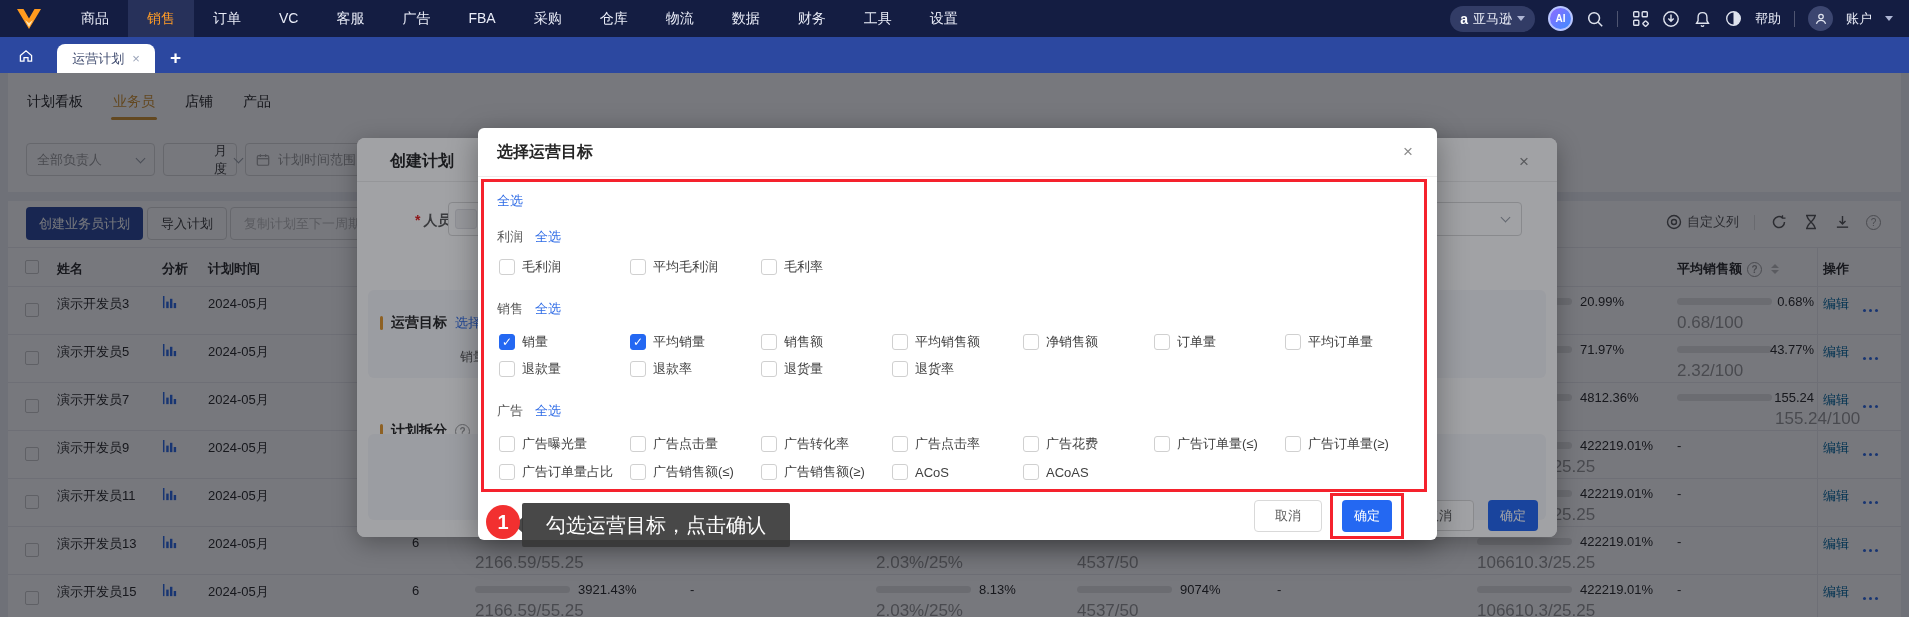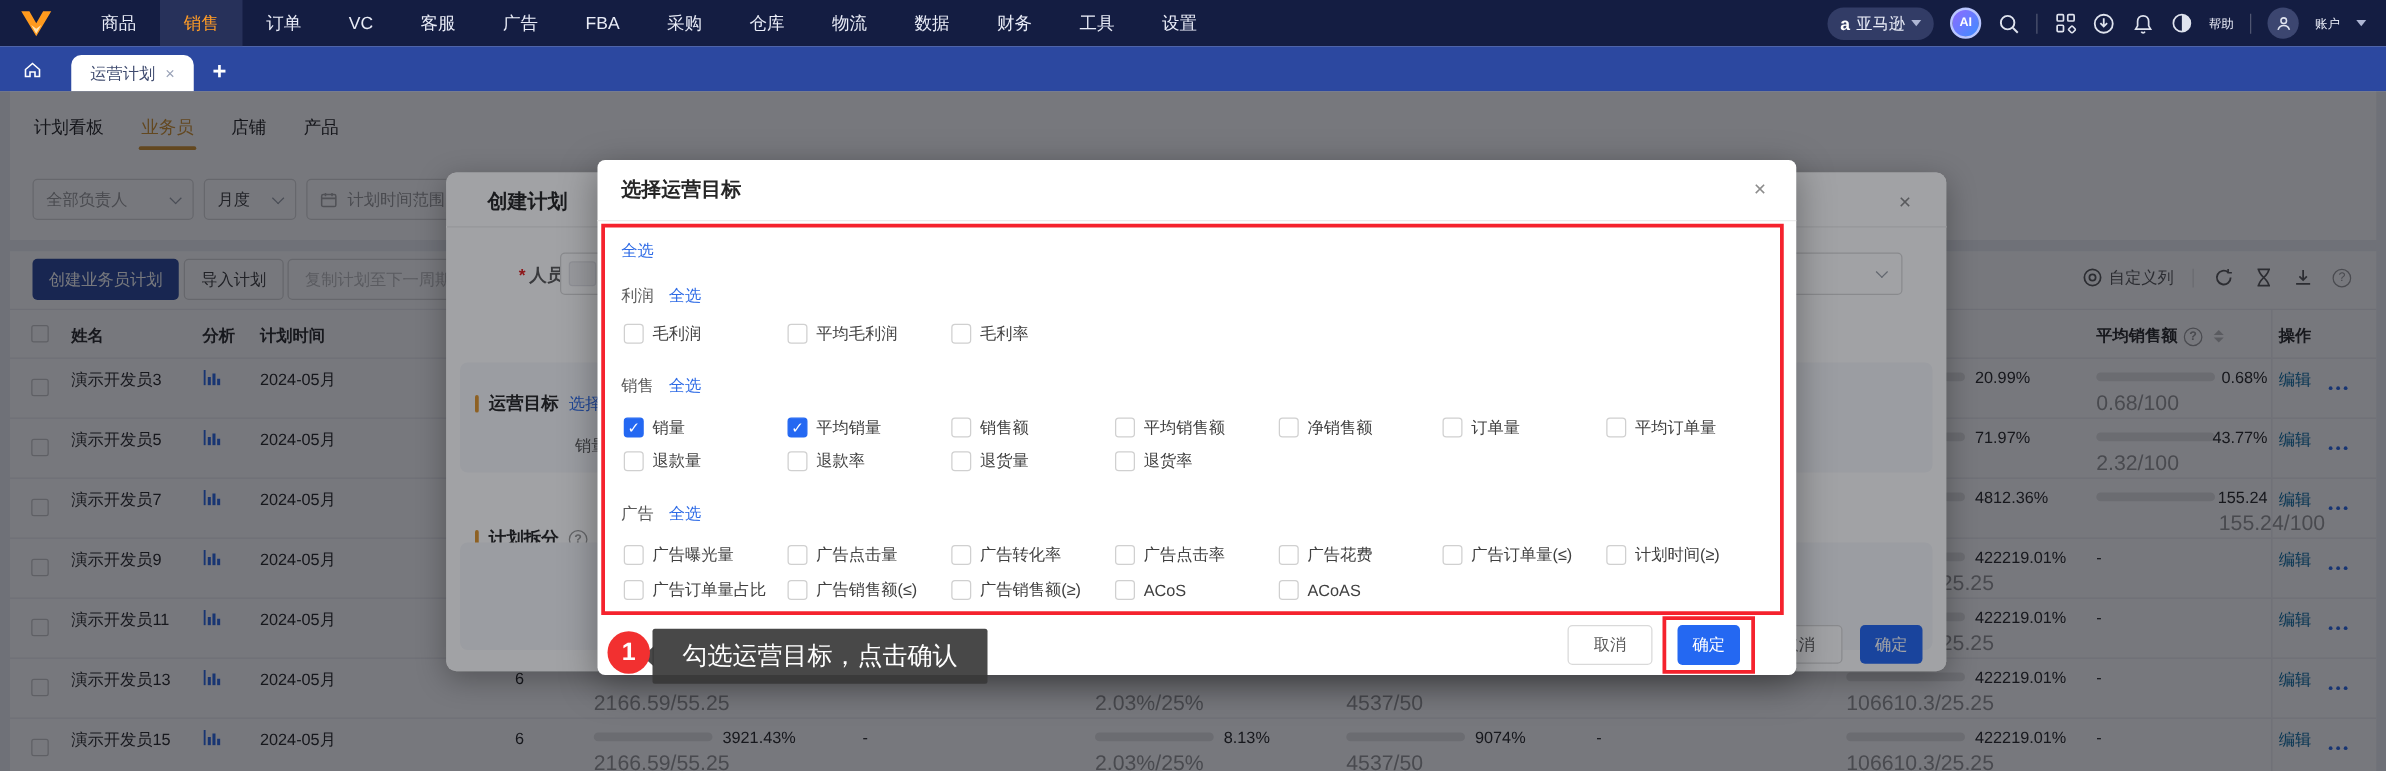--- a/index.html
+++ b/index.html
@@ -11,42 +11,42 @@
   .logo { padding:0 20px 0 16px; display:flex; align-items:center; }
   .nav-items { display:flex; height:37px; }
   .nav-item { padding:0 19px; line-height:37px; font-size:14px; cursor:pointer; white-space:nowrap; }
   .nav-item.active { background:#27315a; color:#ff9c26; }
   .nav-right { margin-left:auto; display:flex; align-items:center; gap:13px; padding-right:16px; }
   .mk-pill { display:flex; align-items:center; gap:5px; background:#323c66; border-radius:13px; height:26px; padding:0 10px; font-size:13px; }
   .mk-a { color:#fff; font-weight:bold; font-size:14px; position:relative; }
   .ai-badge { width:25px; height:25px; border-radius:50%; background:linear-gradient(135deg,#8f6bff,#3e8dff); border:2px solid #b9c6ff; color:#fff; font-size:10px; font-weight:bold; display:flex; align-items:center; justify-content:center; }
   .nav-icon { width:18px; height:18px; display:flex; align-items:center; justify-content:center; }
   .nav-div { width:1px; height:16px; background:rgba(255,255,255,.25); }
-  .nav-text { font-size:10px; }
+  .nav-text { font-size:13px; }
   .avatar { width:25px; height:25px; border-radius:50%; background:#3c4670; display:flex; align-items:center; justify-content:center; }
   .caret-down { width:0; height:0; border-left:4px solid transparent; border-right:4px solid transparent; border-top:5px solid #aeb6d4; }
 
   
   .tabbar { position:absolute; top:37px; left:0; right:0; height:36px; background:#2c48a0; z-index:10; display:flex; align-items:flex-end; }
   .home-btn { position:absolute; left:12px; top:6px; width:28px; height:25px; display:flex; align-items:center; justify-content:center; }
   .tab { position:absolute; left:57px; bottom:0; width:98px; height:29px; background:#fff; border-radius:8px 8px 0 0; display:flex; align-items:center; justify-content:center; gap:8px; font-size:13px; color:#3e4a6e; }
   .tab-close { color:#9aa3b8; font-size:13px; }
   .tab-plus { position:absolute; left:170px; bottom:4px; color:#fff; font-size:19px; font-weight:bold; }
 
   
   .card1 { position:absolute; top:73px; left:8px; right:8px; height:119px; background:#fff; }
   .card2 { position:absolute; top:201px; left:8px; right:8px; bottom:0; background:#fff; }
   .subtabs { position:absolute; top:20px; left:19px; display:flex; gap:30px; font-size:14px; color:#262626; }
   .subtab { padding-bottom:9px; position:relative; cursor:pointer; }
   .subtab.active { color:#d29432; }
   .subtab.active::after { content:""; position:absolute; left:-2px; right:-2px; bottom:0; height:3px; background:#d29432; border-radius:2px; }
   .filters { position:absolute; top:70px; left:18px; display:flex; gap:8px; }
   .sel { height:33px; border:1px solid #d9d9d9; border-radius:4px; background:#fff; display:flex; align-items:center; padding:0 10px; font-size:13px; gap:8px; }
   .sel .ph { color:#9b9b9b; }
-  .sel .val { color:#404040; }
+  .sel .val { color:#404040;margin-left:40px; }
   .chev { width:7px; height:7px; border-left:1.5px solid #9aa0a8; border-bottom:1.5px solid #9aa0a8; transform:rotate(-45deg); margin-top:-3px; flex:none; }
 
   
   .btn-primary-dark { position:absolute; left:18px; top:6px; height:33px; line-height:33px; padding:0 13px; background:#2d4b9d; color:#fff; font-size:13px; border-radius:4px; }
   .btn-ghost { position:absolute; top:6px; height:33px; line-height:31px; padding:0 13px; background:#fff; border:1px solid #d9d9d9; color:#404040; font-size:13px; border-radius:4px; }
   .btn-ghost.disabled { color:#bfbfbf; }
   .tools-right { position:absolute; right:20px; top:12px; display:flex; align-items:center; gap:15px; color:#595959; font-size:13px; }
   .tool-ic { width:17px; height:17px; display:flex; align-items:center; justify-content:center; }
   .qmark { width:15px; height:15px; border:1px solid #9b9b9b; border-radius:50%; color:#9b9b9b; font-size:10px; line-height:13px; text-align:center; display:inline-block; }
   .ccol { display:flex; align-items:center; gap:5px; }
@@ -593,21 +593,21 @@
       <label class="cbitem">
           <span class="cbbox"></span>
           <span>广告花费</span>
         </label>
       <label class="cbitem">
           <span class="cbbox"></span>
           <span>广告订单量(≤)</span>
         </label>
       <label class="cbitem">
           <span class="cbbox"></span>
-          <span>计划时间(≥)</span>
+          <span>广告订单量(≥)</span>
         </label>
     </div>
     <div class="cbrow" style="top:335px;">
       <label class="cbitem">
           <span class="cbbox"></span>
           <span>广告订单量占比</span>
         </label>
       <label class="cbitem">
           <span class="cbbox"></span>
           <span>广告销售额(≤)</span>

